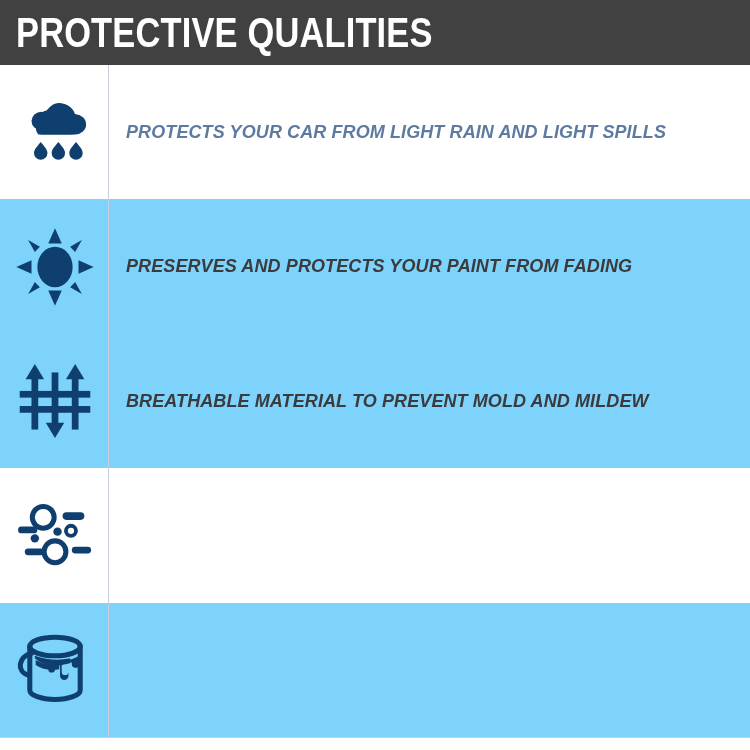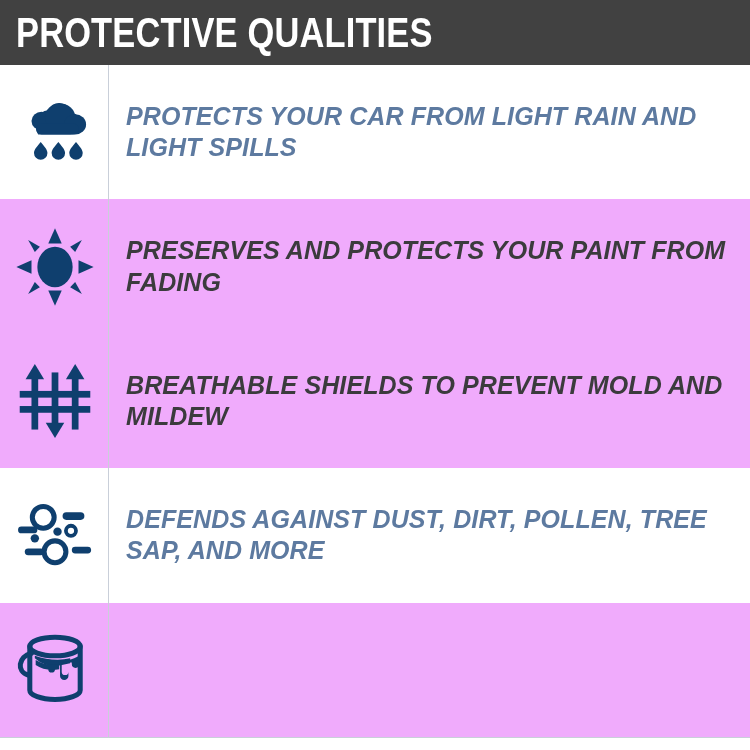--- a/index.html
+++ b/index.html
@@ -50,21 +50,21 @@
   }
 
   .feature-row {
     flex: 1 1 0;
     display: flex;
     align-items: stretch;
     position: relative;
     min-height: 0;
   }
   .feature-row.odd  { background: #ffffff; }
-  .feature-row.even { background: #f0abfc; }
+  .feature-row.even { background: #7dd3fc; }
 
   .icon-cell {
     flex: 0 0 109px;
     display: flex;
     align-items: center;
     justify-content: center;
     position: relative;
   }
   .icon-cell::after {
     content: "";
@@ -87,21 +87,21 @@
     flex: 1 1 auto;
     display: flex;
     align-items: center;
     padding: 0 14px 0 17px;
   }
 
   .feature-text {
     font-family: "Liberation Sans", sans-serif;
     font-weight: 700;
     font-style: italic;
-    font-size: 25px;
+    font-size: 18px;
     line-height: 1.26;
     letter-spacing: 0.1px;
   }
   .feature-row.odd  .feature-text { color: #5d7aa0; }
   .feature-row.even .feature-text { color: #3b3b3d; }
 
   .bottom-strip {
     flex: 0 0 13px;
     background: #ffffff;
     border-top: 1px solid #c9cfd9;
@@ -181,21 +181,21 @@
               </g>
               <g>
                 <rect x="70" y="18" width="8" height="66"></rect>
                 <polygon points="74,6 63,24 85,24"></polygon>
               </g>
             </g>
           </svg>
         </span>
       </div>
       <div class="text-cell">
-        <div class="feature-text">BREATHABLE SHIELDS TO PREVENT MOLD AND MILDEW</div>
+        <div class="feature-text">BREATHABLE MATERIAL TO PREVENT MOLD AND MILDEW</div>
       </div>
     </div>
 
     <div class="feature-row odd">
       <div class="icon-cell">
         <span class="icon-box">
           <svg viewBox="0 0 100 100" xmlns="http://www.w3.org/2000/svg">
             <g fill="none" stroke="#0f3f6e" stroke-width="6">
               <circle cx="36" cy="29" r="13"></circle>
               <circle cx="50" cy="70" r="13"></circle>
@@ -205,23 +205,20 @@
               <circle cx="53" cy="46" r="5"></circle>
               <circle cx="26" cy="54" r="5"></circle>
               <rect x="59" y="23" width="26" height="9" rx="4.5"></rect>
               <rect x="6" y="40" width="23" height="8" rx="4"></rect>
               <rect x="14" y="66" width="23" height="8" rx="4"></rect>
               <rect x="70" y="64" width="23" height="8" rx="4"></rect>
             </g>
           </svg>
         </span>
       </div>
-      <div class="text-cell">
-        <div class="feature-text">DEFENDS AGAINST DUST, DIRT, POLLEN, TREE SAP, AND MORE</div>
-      </div>
     </div>
 
     <div class="feature-row even">
       <div class="icon-cell">
         <span class="icon-box">
           <svg viewBox="0 0 100 100" xmlns="http://www.w3.org/2000/svg">
             <g fill="none" stroke="#0f3f6e" stroke-width="6" stroke-linecap="round" stroke-linejoin="round">
               <path d="M20 22 v52 a30 11 0 0 0 60 0 V22"></path>
               <ellipse cx="50" cy="22" rx="30" ry="11"></ellipse>
               <path d="M22 30 C6 34 4 52 18 56"></path>

